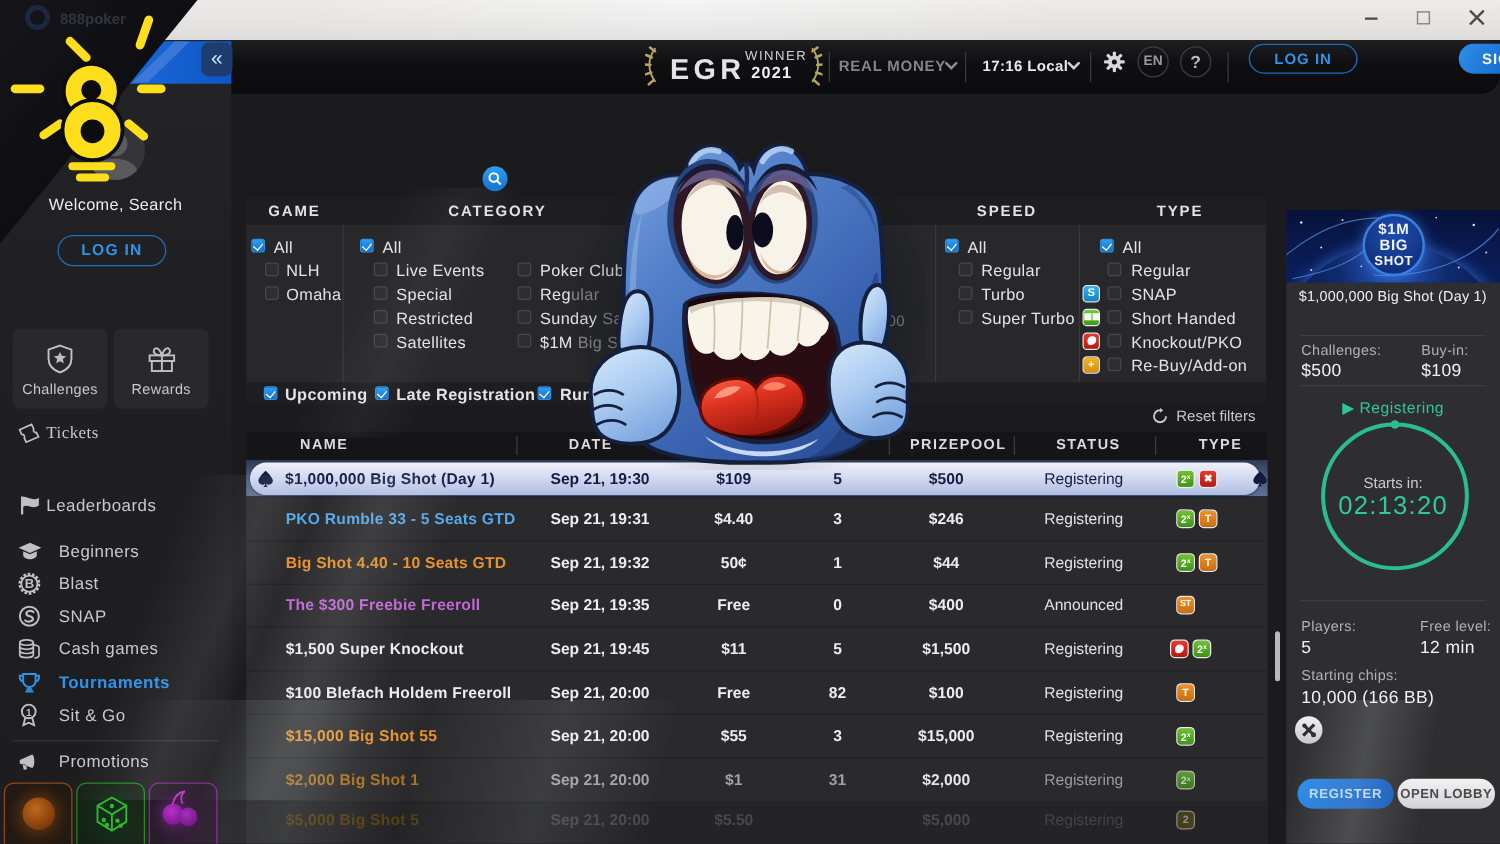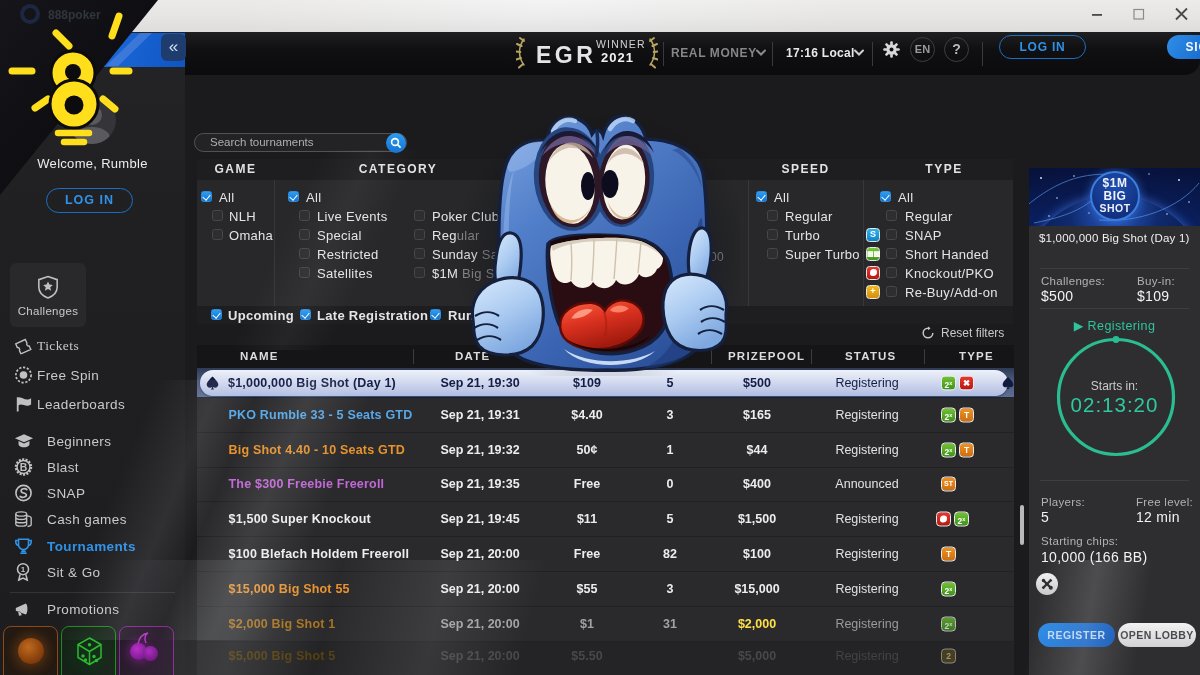--- a/index.html
+++ b/index.html
@@ -147,43 +147,42 @@
     <div class="abs" style="left:1167px;top:3px;width:92px;height:24px;border-radius:12px;background:linear-gradient(120deg,#2e8fe8 0%,#1565c9 55%,#1257b8 100%);color:#f2f8ff;font-size:12px;font-weight:bold;text-align:center;line-height:24px;letter-spacing:.8px;">SIGN UP</div>
   </div>
   <div class="abs" id="sidebar"></div>
   <div class="abs" id="sideblue"></div>
   <div class="abs" id="collapsebtn">«</div>
 
   <div class="abs" style="left:68px;top:96px;width:48px;height:48px;border-radius:50%;background:#353539;overflow:hidden;">
     <div style="position:absolute;left:14px;top:9px;width:20px;height:20px;border-radius:50%;background:#59595e;"></div>
     <div style="position:absolute;left:6px;top:31px;width:36px;height:22px;border-radius:50% 50% 0 0;background:#59595e;"></div>
   </div>
-  <div class="abs" style="left:0;top:156px;width:185px;text-align:center;color:#ececee;font-size:13px;letter-spacing:.3px;">Welcome, Rumble</div>
+  <div class="abs" style="left:0;top:156px;width:185px;text-align:center;color:#ececee;font-size:13px;letter-spacing:.3px;">Welcome, Search</div>
   <div class="abs" style="left:46px;top:188px;width:87px;height:25px;border-radius:13px;border:1.5px solid #1a6fc4;color:#2e93e8;font-size:12.5px;font-weight:bold;text-align:center;line-height:23px;letter-spacing:1px;">LOG IN</div>
   <div class="sbox" style="left:10px;">
     <svg width="22" height="24" viewBox="0 0 24 26" fill="none" stroke="#c0c0c3" stroke-width="1.7">
       <path d="M12 1.5 L22 5 V13 C22 19 17.5 23 12 25 C6.5 23 2 19 2 13 V5 Z"></path>
       <path d="M12 7 l1.6 3.4 3.7.4-2.8 2.5.8 3.7-3.3-1.9-3.3 1.9.8-3.7-2.8-2.5 3.7-.4z" fill="#c0c0c3" stroke="none"></path>
     </svg>
     <div class="t">Challenges</div>
   </div>
+  <div class="sbox" style="left:91px;">
+    <svg width="25" height="24" viewBox="0 0 28 26" fill="none" stroke="#c0c0c3" stroke-width="1.7">
+      <rect x="3" y="10" width="22" height="5"></rect>
+        <rect x="5" y="15" width="18" height="9"></rect>
+      <path d="M14 10 v14 M14 10 c-6 0-8-2-7-5 1-2.6 5-2 7 5 2-7 6-7.6 7-5 1 3-1 5-7 5z"></path>
+    </svg>
+    <div class="t">Rewards</div>
+  </div>
   <div class="menuitem" style="top:333px;">
       <svg width="19" height="17" viewBox="0 0 22 19" fill="none" stroke="#c0c0c3" stroke-width="1.6">
         <path d="M2 7 L13 2 L15 6 A2.4 2.4 0 0 0 17.5 9.5 L19.5 13.5 L8 18.5 L6.3 14.7 A2.4 2.4 0 0 0 3.8 11.2 Z"></path>
       </svg>
       <span class="lbl" style="left:37px;font-family:Liberation Serif, serif;">Tickets</span>
-    </div>
-  <div class="menuitem" style="top:362px;">
-      <svg width="19" height="19" viewBox="0 0 20 20">
-        <g stroke="#c0c0c3" stroke-width="1.8">
-          <circle cx="10" cy="10" r="8" fill="none" stroke-dasharray="2.4 1.7"></circle>
-          <circle cx="10" cy="10" r="4" fill="#c0c0c3" stroke="none"></circle>
-        </g>
-      </svg>
-      <span class="lbl" style="left:37px;">Free Spin</span>
     </div>
   <div class="menuitem" style="top:391px;">
       <svg width="19" height="17" viewBox="0 0 21 19" fill="#c0c0c3">
         <path d="M3 2 L3 18 L5 18 L5 11 C9 8 13 14 19 10 L19 3 C13 7 9 1 3 2 Z"></path>
       </svg>
       <span class="lbl" style="left:37px;">Leaderboards</span>
     </div>
 
   <div class="menuitem" style="top:428px;">
       <svg width="20" height="16" viewBox="0 0 22 17" fill="#c0c0c3">
@@ -252,21 +251,20 @@
         <circle cx="21.5" cy="24.5" r="1" fill="#2eb82e"></circle>
       </svg>
   </div>
   <div class="abs" style="left:119px;top:626px;width:55px;height:60px;border-radius:8px;border:1.5px solid #8a1c9a;background:radial-gradient(circle at 50% 45%, #2e1230 0%, #221525 60%, #1c181e 100%);">
     <div style="position:absolute;left:10px;top:16px;width:17px;height:17px;border-radius:50%;background:radial-gradient(circle at 40% 35%, #b828c6 0%, #7a1090 70%);box-shadow:0 0 10px 2px rgba(160,35,180,.45);"></div>
     <div style="position:absolute;left:23px;top:19px;width:15px;height:15px;border-radius:50%;background:radial-gradient(circle at 40% 35%, #a824ba 0%, #6e0e80 70%);"></div>
     <svg style="position:absolute;left:12px;top:4px;" width="22" height="16" fill="none" stroke="#b82ec8" stroke-width="1.5">
         <path d="M6 13 C7 7 10 3 16 2 M16 2 C13 4 12 8 14 12"></path>
       </svg>
   </div>
-  <div class="abs" id="searchbox">Search tournaments</div>
   <div class="abs" style="left:386px;top:132.5px;width:20px;height:20px;border-radius:50%;background:linear-gradient(180deg,#2e9df0,#1273d2);">
     <svg style="position:absolute;left:4px;top:4px;" width="12" height="12" viewBox="0 0 12 12" fill="none" stroke="#fff" stroke-width="1.6">
         <circle cx="5" cy="5" r="3.4"></circle>
         <path d="M7.6 7.6 L10.6 10.6"></path>
       </svg>
   </div>
   <div class="abs" id="filterpanel">
     <div id="fheader">
       <div class="fcol" style="left:0;width:77px;">GAME</div>
       <div class="fcol" style="left:141px;width:120px;">CATEGORY</div>
@@ -379,21 +377,21 @@
         </div>
       <svg class="c" style="left:805px;" width="12" height="13" viewBox="0 0 13 14">
           <path fill="#121b3e" d="M6.5 0.5 C6.5 0.5 12.3 5.5 12.3 8.6 C12.3 10.5 10.8 11.7 9.2 11.7 C8.2 11.7 7.4 11.3 6.9 10.7 C7 11.8 7.4 12.8 8.3 13.6 H4.7 C5.6 12.8 6 11.8 6.1 10.7 C5.6 11.3 4.8 11.7 3.8 11.7 C2.2 11.7 0.7 10.5 0.7 8.6 C0.7 5.5 6.5 0.5 6.5 0.5 Z"></path>
         </svg>
     </div>
     <div class="trow" style="top:53px;height:34.8px;">
       <div class="c name" style="color:#56a8e8;">PKO Rumble 33 - 5 Seats GTD</div>
       <div class="c date">Sep 21, 19:31</div>
         <div class="c buyin">$4.40</div>
         <div class="c cnt">3</div>
-      <div class="c pp">$165</div>
+      <div class="c pp">$246</div>
         <div class="c st">Registering</div>
       <div class="c ticons">
           <span class="ti g">2<i>x</i></span>
           <span class="ti o">T</span>
         </div>
     </div>
     <div class="trow" style="top:87.8px;height:34.8px;">
       <div class="c name" style="color:#e8922c;">Big Shot 4.40 - 10 Seats GTD</div>
       <div class="c date">Sep 21, 19:32</div>
         <div class="c buyin">50¢</div>
@@ -448,21 +446,21 @@
         <div class="c st">Registering</div>
       <div class="c ticons">
           <span class="ti g">2<i>x</i></span>
         </div>
     </div>
     <div class="trow" style="top:261.8px;height:34.8px;">
       <div class="c name" style="color:#a8731f;">$2,000 Big Shot 1</div>
       <div class="c date" style="color:#a2a2a6;">Sep 21, 20:00</div>
         <div class="c buyin" style="color:#a2a2a6;">$1</div>
         <div class="c cnt" style="color:#a2a2a6;">31</div>
-      <div class="c pp" style="color:#fde047;">$2,000</div>
+      <div class="c pp" style="color:#e5e5e5;">$2,000</div>
         <div class="c st" style="color:#9a9a9e;">Registering</div>
       <div class="c ticons">
           <span class="ti g" style="opacity:.75;">2<i>x</i></span>
         </div>
     </div>
     <div class="trow" style="top:296.6px;height:33px;border-bottom:none;background:#242426;">
       <div class="c name" style="color:#55400f;top:14px;">$5,000 Big Shot 5</div>
       <div class="c date" style="color:#48484c;top:14px;">Sep 21, 20:00</div>
         <div class="c buyin" style="color:#48484c;top:14px;">$5.50</div>
       <div class="c pp" style="color:#48484c;top:14px;">$5,000</div>

